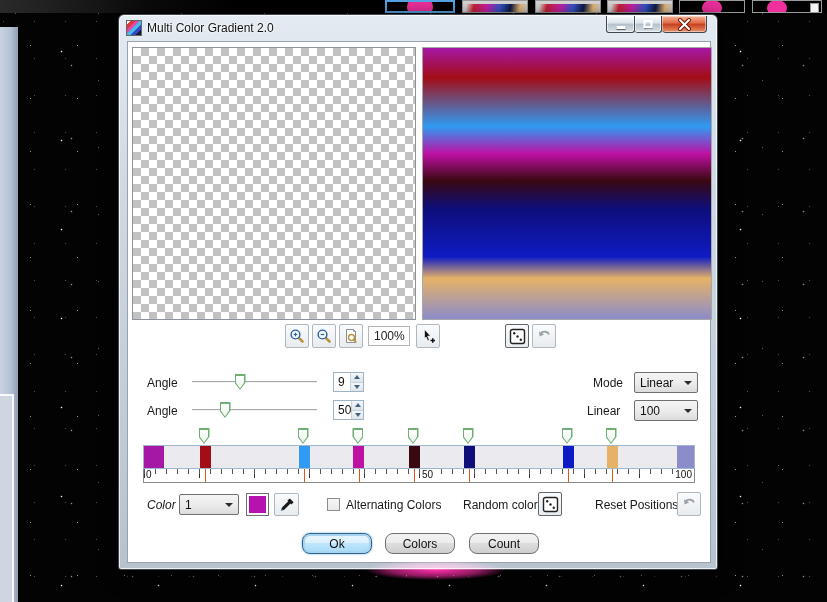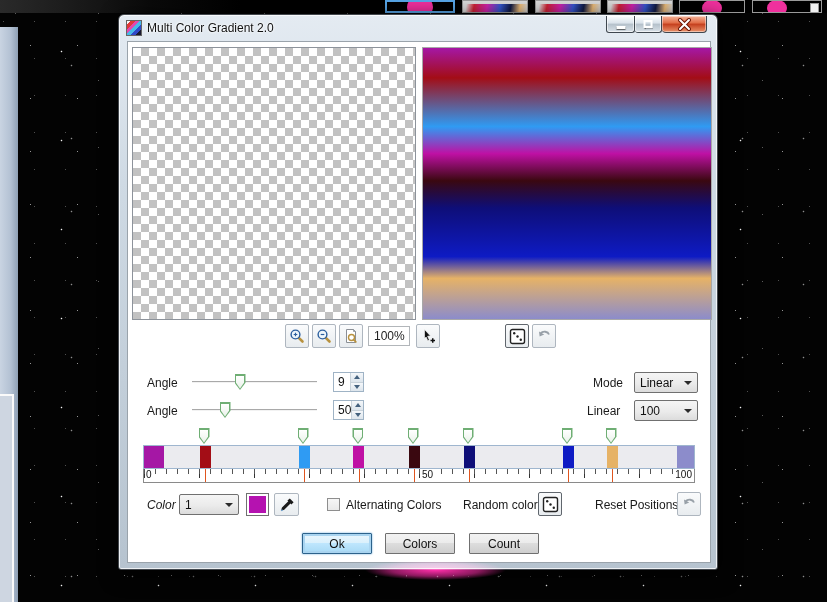--- a/index.html
+++ b/index.html
@@ -112,21 +112,21 @@
   .stop-tick { position:absolute; top:0; width:1px; height:13px; background:#e0551e; }
   .ruler-lbl { position:absolute; top:0px; font-size:10px; color:#111; background:#fff; padding:0 1px; line-height:12px; }
 
   
   .swatch-btn { position:absolute; width:23px; height:23px; border:1px solid #707070; background:#fff; padding:2px; }
   .swatch-btn .fill { width:100%; height:100%; }
   .checkbox { position:absolute; width:13px; height:13px; border:1px solid #8e8e8e;
     background:linear-gradient(#f6f6f6,#e9e9e9); }
 
   
-  .btn { position:absolute; width:70px; height:21px; border:1px solid #707070; border-radius:1px;
+  .btn { position:absolute; width:70px; height:21px; border:1px solid #707070; border-radius:8px;
     background:linear-gradient(#f2f2f2 0%,#ebebeb 50%,#dddddd 50%,#cfcfcf 100%);
     font-size:12px; color:#111; display:flex; align-items:center; justify-content:center; }
   .btn-default { border-color:#2c628b; box-shadow:0 0 0 2px #a9d4f0 inset, 0 0 2px #5ba4d8;
     background:linear-gradient(#eaf6fd 0%,#d9f0fc 50%,#bee6fd 50%,#a7d9f5 100%); }
 </style>
 </head>
 <body>
 
 <div class="screen">
 

